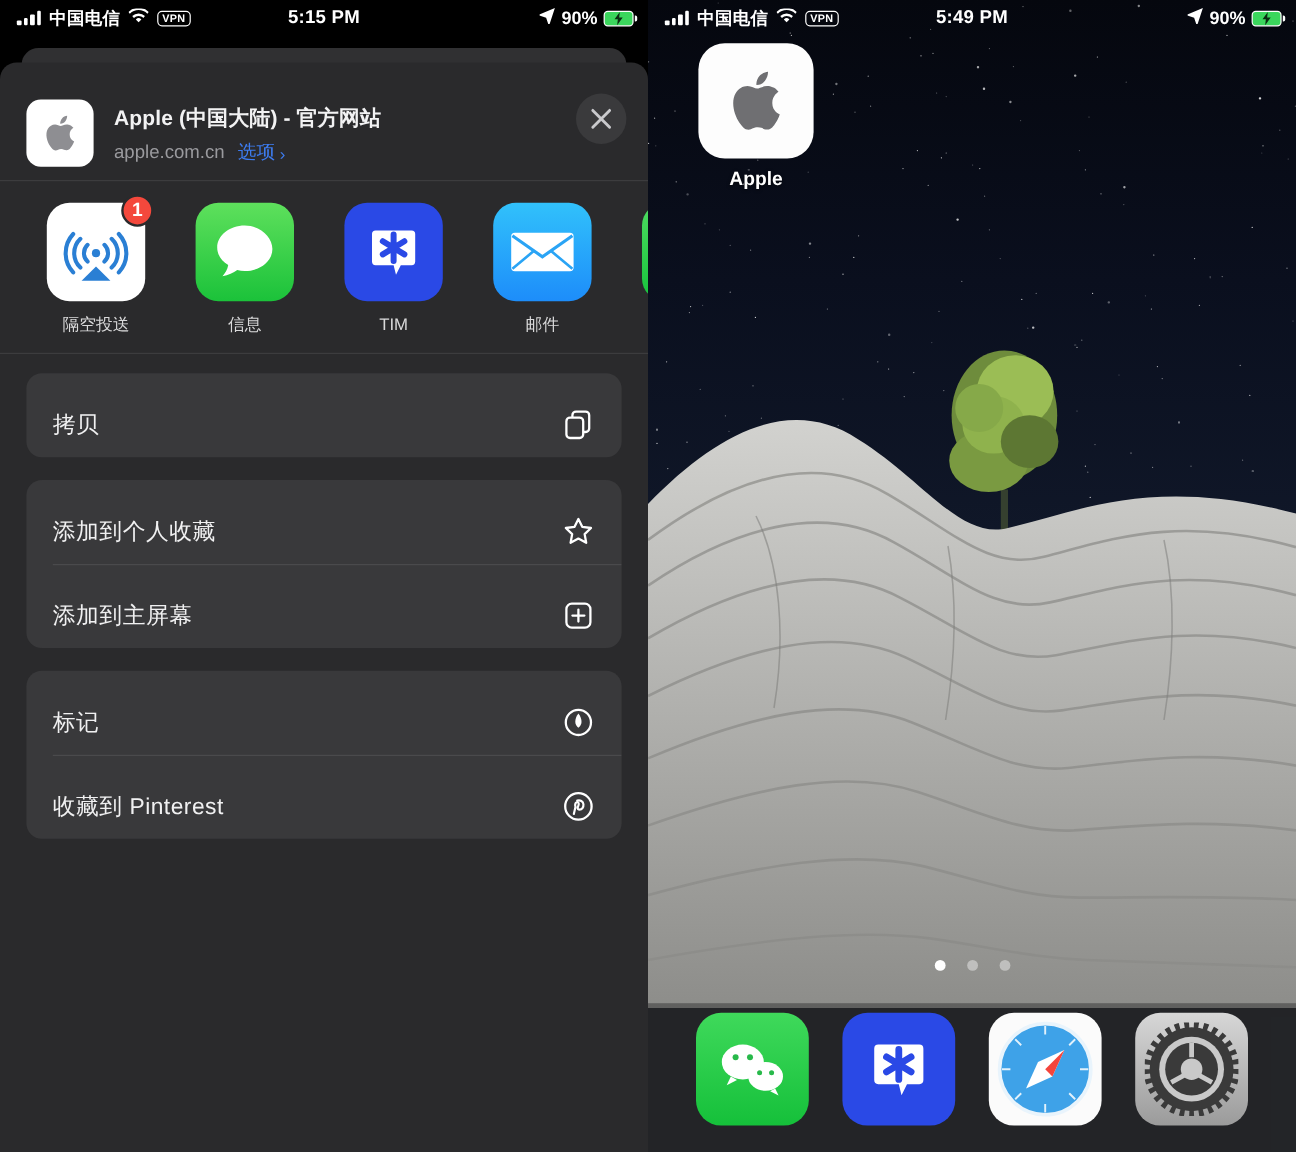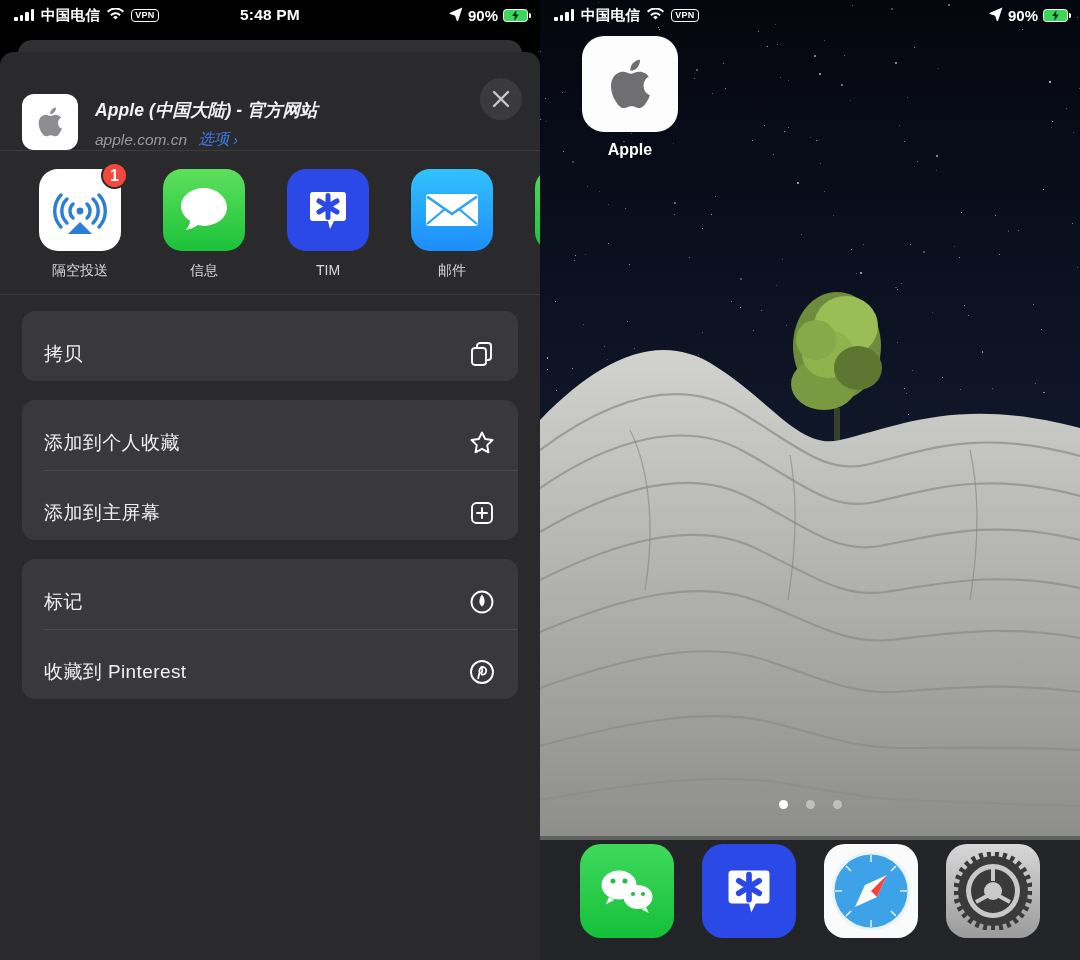--- a/index.html
+++ b/index.html
@@ -38,21 +38,21 @@
   
   .sheet-stack{
     position:absolute; left:18px; right:18px; top:40px; height:24px;
     background:#303032; border-radius:14px 14px 0 0;
   }
   .sheet{
     position:absolute; left:0; top:52px; width:540px; bottom:-4px;
     background:#2a2a2c; border-radius:14px 14px 0 0; overflow:hidden;
   }
 
-  .sheet-header{ position:relative; height:98px; padding:16px 18px 0 22px; display:flex; align-items:flex-end;font-style:italic; }
+  .sheet-header{ position:relative; height:98px; padding:16px 18px 0 22px; display:flex; align-items:center; }
   .fav{
     width:56px; height:56px; border-radius:12px; background:#fff; flex:0 0 56px;
     display:flex; align-items:center; justify-content:center; margin-top:3px;
   }
   .fav svg{ width:30px; height:34px; }
   .hdr-text{ margin-left:17px; padding-top:6px; min-width:0; }
   .hdr-title{ color:#f2f2f3; font-size:17.5px; font-weight:700; white-space:nowrap; letter-spacing:.1px; }
   .hdr-sub{ margin-top:7px; display:flex; align-items:center; gap:11px; }
   .hdr-url{ color:#9a9a9e; font-size:15.5px; }
   .hdr-opts{ color:#3d7cf0; font-size:15.5px; display:flex; align-items:center; gap:4px; }
@@ -145,21 +145,21 @@
         <span class="carrier">中国电信</span>
         <span>
           <svg width="17" height="13" viewBox="0 0 17 13">
               <path d="M8.5 11.6 6.2 9.2a3.3 3.3 0 0 1 4.6 0z" fill="#fff"></path>
               <path d="M8.5 6.3c1.5 0 2.9.6 3.9 1.6l1.4-1.5A7.4 7.4 0 0 0 8.5 4.2a7.4 7.4 0 0 0-5.3 2.2l1.4 1.5a5.5 5.5 0 0 1 3.9-1.6z" fill="#fff"></path>
               <path d="M8.5 1.4c2.8 0 5.4 1.1 7.3 3l1.2-1.4A12 12 0 0 0 8.5-.5 12 12 0 0 0 0 3l1.2 1.4a10.3 10.3 0 0 1 7.3-3z" fill="#fff"></path>
             </svg>
         </span>
         <span class="vpn">VPN</span>
       </div>
-      <div class="sb-center">5:48 PM</div>
+      <div class="sb-center">5:15 PM</div>
       <div class="sb-right">
         <span>
           <svg width="14" height="14" viewBox="0 0 14 14">
               <path d="M13.4.6 1 5.8c-.6.3-.5 1.1.1 1.3l5 1.6 1.7 5c.2.6 1 .6 1.3 0L13.4.6z" fill="#fff"></path>
             </svg>
         </span>
         <span class="pct">90%</span>
         <span class="batt">
           <svg viewBox="0 0 9 12">
               <path d="M5.6 0 .8 6.6h3L3.2 12 8.2 5H5z" fill="#0b2d12"></path>
@@ -578,20 +578,21 @@
         <span class="carrier">中国电信</span>
         <span>
           <svg width="17" height="13" viewBox="0 0 17 13">
               <path d="M8.5 11.6 6.2 9.2a3.3 3.3 0 0 1 4.6 0z" fill="#fff"></path>
               <path d="M8.5 6.3c1.5 0 2.9.6 3.9 1.6l1.4-1.5A7.4 7.4 0 0 0 8.5 4.2a7.4 7.4 0 0 0-5.3 2.2l1.4 1.5a5.5 5.5 0 0 1 3.9-1.6z" fill="#fff"></path>
               <path d="M8.5 1.4c2.8 0 5.4 1.1 7.3 3l1.2-1.4A12 12 0 0 0 8.5-.5 12 12 0 0 0 0 3l1.2 1.4a10.3 10.3 0 0 1 7.3-3z" fill="#fff"></path>
             </svg>
         </span>
         <span class="vpn">VPN</span>
       </div>
+      <div class="sb-center">5:49 PM</div>
       <div class="sb-right">
         <span>
           <svg width="14" height="14" viewBox="0 0 14 14">
               <path d="M13.4.6 1 5.8c-.6.3-.5 1.1.1 1.3l5 1.6 1.7 5c.2.6 1 .6 1.3 0L13.4.6z" fill="#fff"></path>
             </svg>
         </span>
         <span class="pct">90%</span>
         <span class="batt">
           <svg viewBox="0 0 9 12">
               <path d="M5.6 0 .8 6.6h3L3.2 12 8.2 5H5z" fill="#0b2d12"></path>

